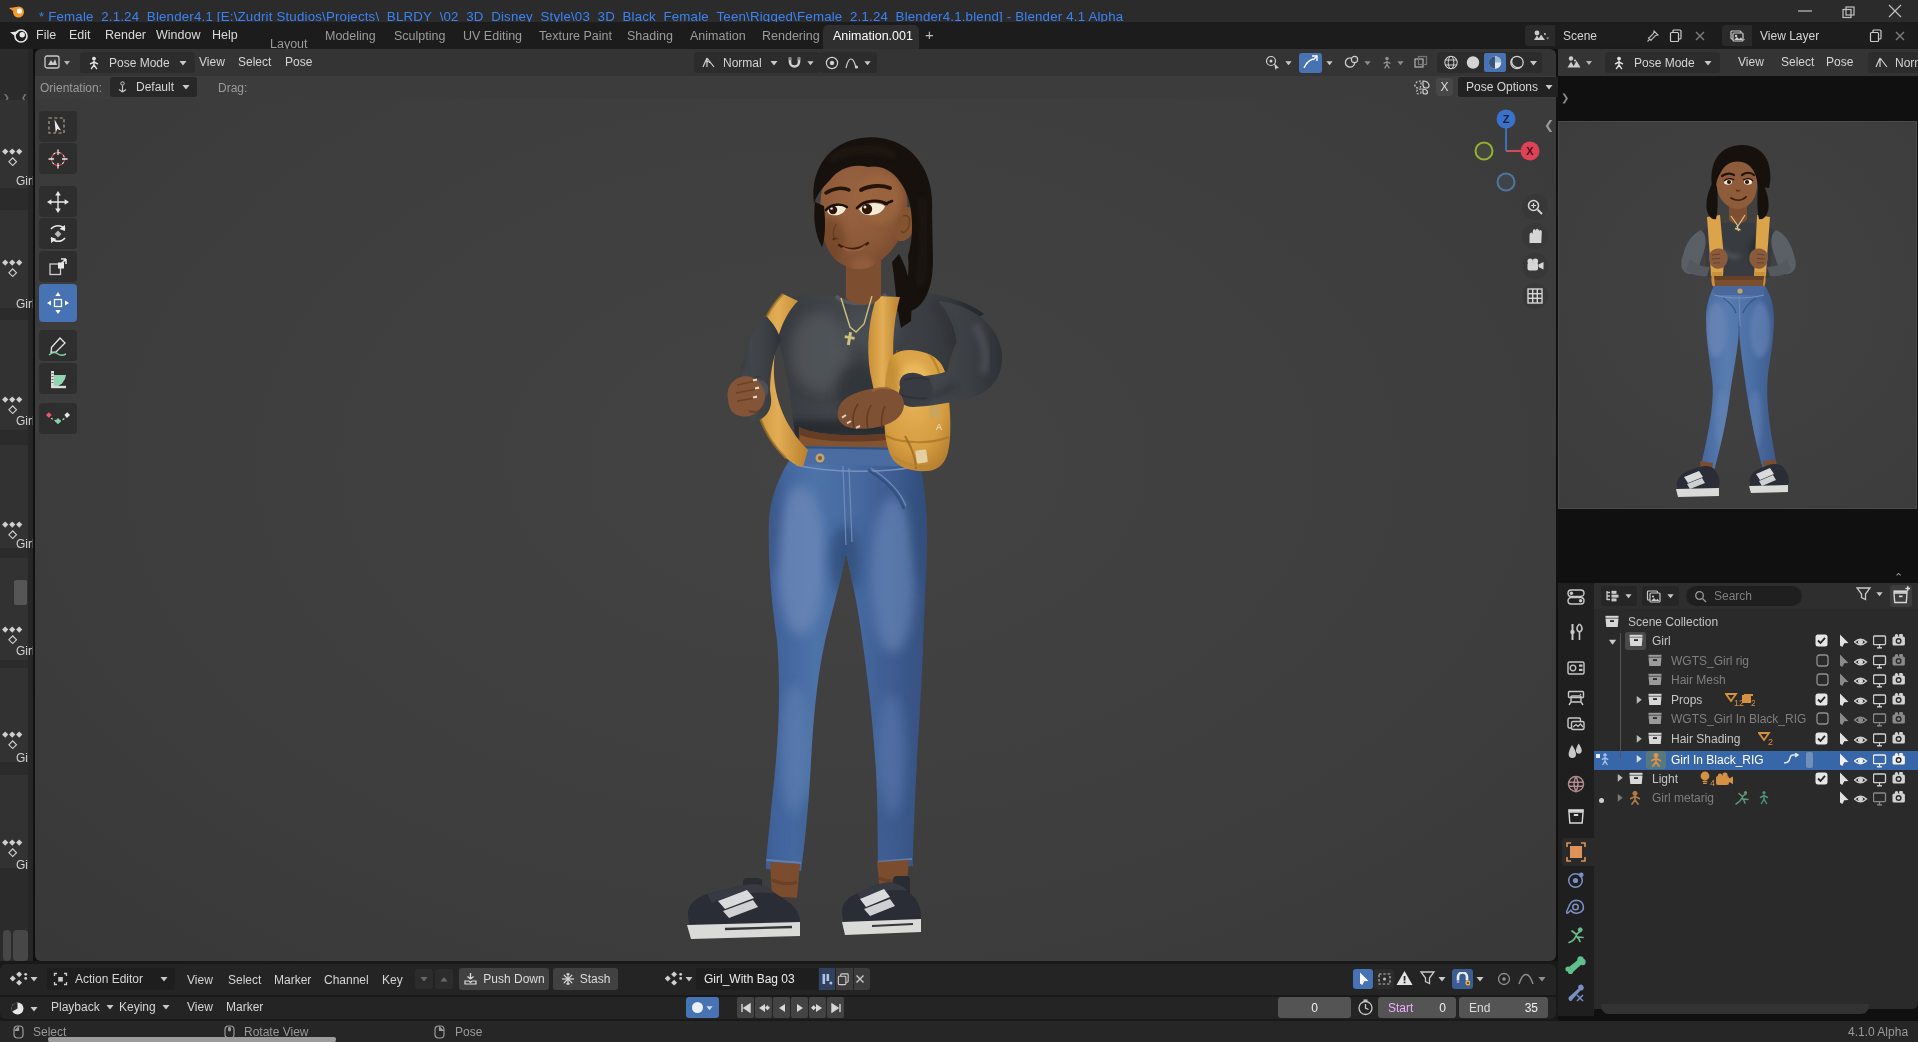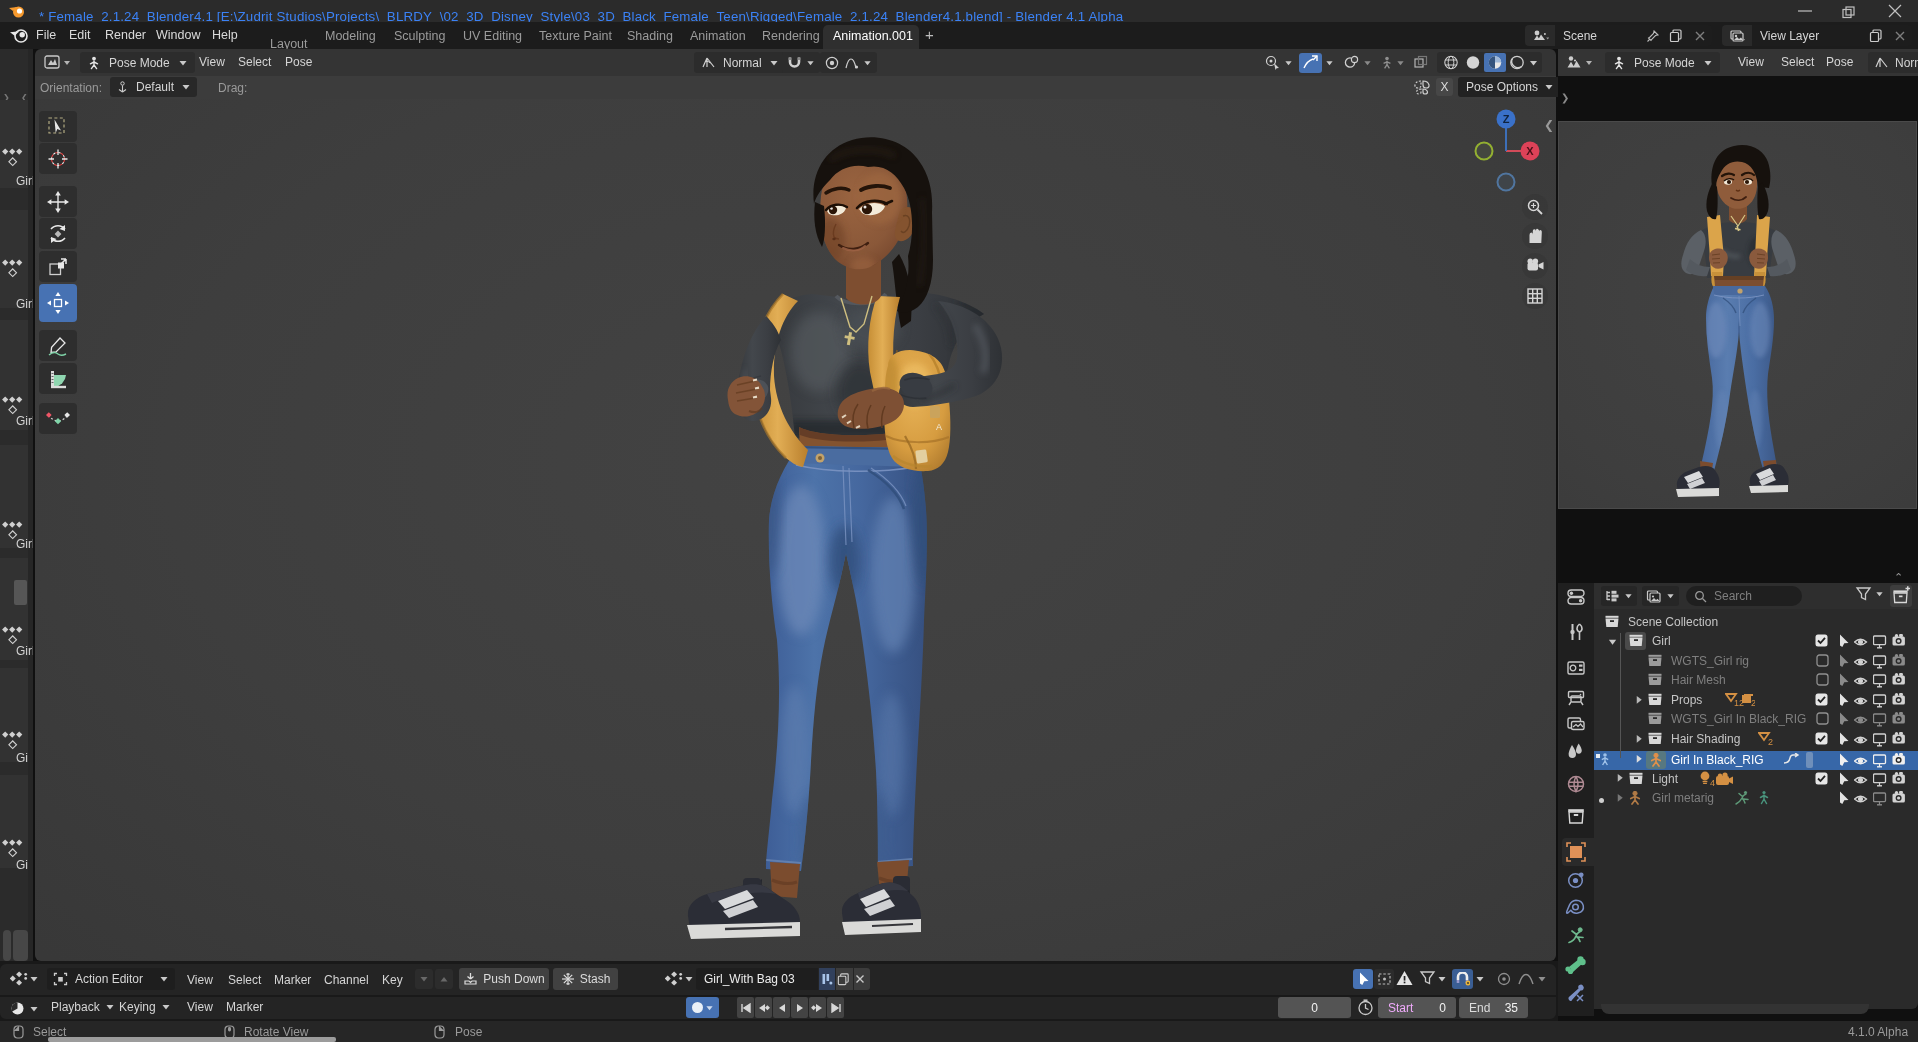--- a/index.html
+++ b/index.html
@@ -1408,21 +1408,21 @@
     <div class="abs fld" style="left:1278px;top:0px;width:73px;height:21px;justify-content:center;">0</div>
     <div class="abs" style="left:1357px;top:2px;"><svg width="17" height="17" viewBox="0 0 17 17">
           <circle cx="8.5" cy="9" r="6.5" fill="none" stroke="#c9c9c9" stroke-width="1.3"></circle>
           <path d="M8.5,5 L8.5,9 L11.5,10.5" stroke="#c9c9c9" stroke-width="1.3" fill="none"></path>
           <path d="M6.5,1.2 L10.5,1.2" stroke="#c9c9c9" stroke-width="1.5"></path>
         </svg></div>
     <div class="abs fld" style="left:1378px;top:0px;width:78px;height:21px;">
         <span style="margin-left:10px;color:#f0abfc;">Start</span>
         <span style="margin-left:auto;margin-right:10px;">0</span>
       </div>
-    <div class="abs fld" style="left:1459px;top:0px;width:69px;height:21px;">
+    <div class="abs fld" style="left:1459px;top:0px;width:89px;height:21px;">
         <span style="margin-left:10px;color:#ddd;">End</span>
         <span style="margin-left:auto;margin-right:10px;">35</span>
       </div>
   </div>
 
   <div class="abs" id="statusbar">
     <svg class="abs" style="left:13px;top:4px;" width="11" height="14" viewBox="0 0 11 14">
         <rect x="1" y="1" width="9" height="12" rx="3.5" fill="none" stroke="#9a9a9a" stroke-width="1.2"></rect>
         <path d="M1.2,5.5 L5.5,5.5 L5.5,1.2" stroke="#9a9a9a" stroke-width="1.2" fill="#9a9a9a"></path>
       </svg>

